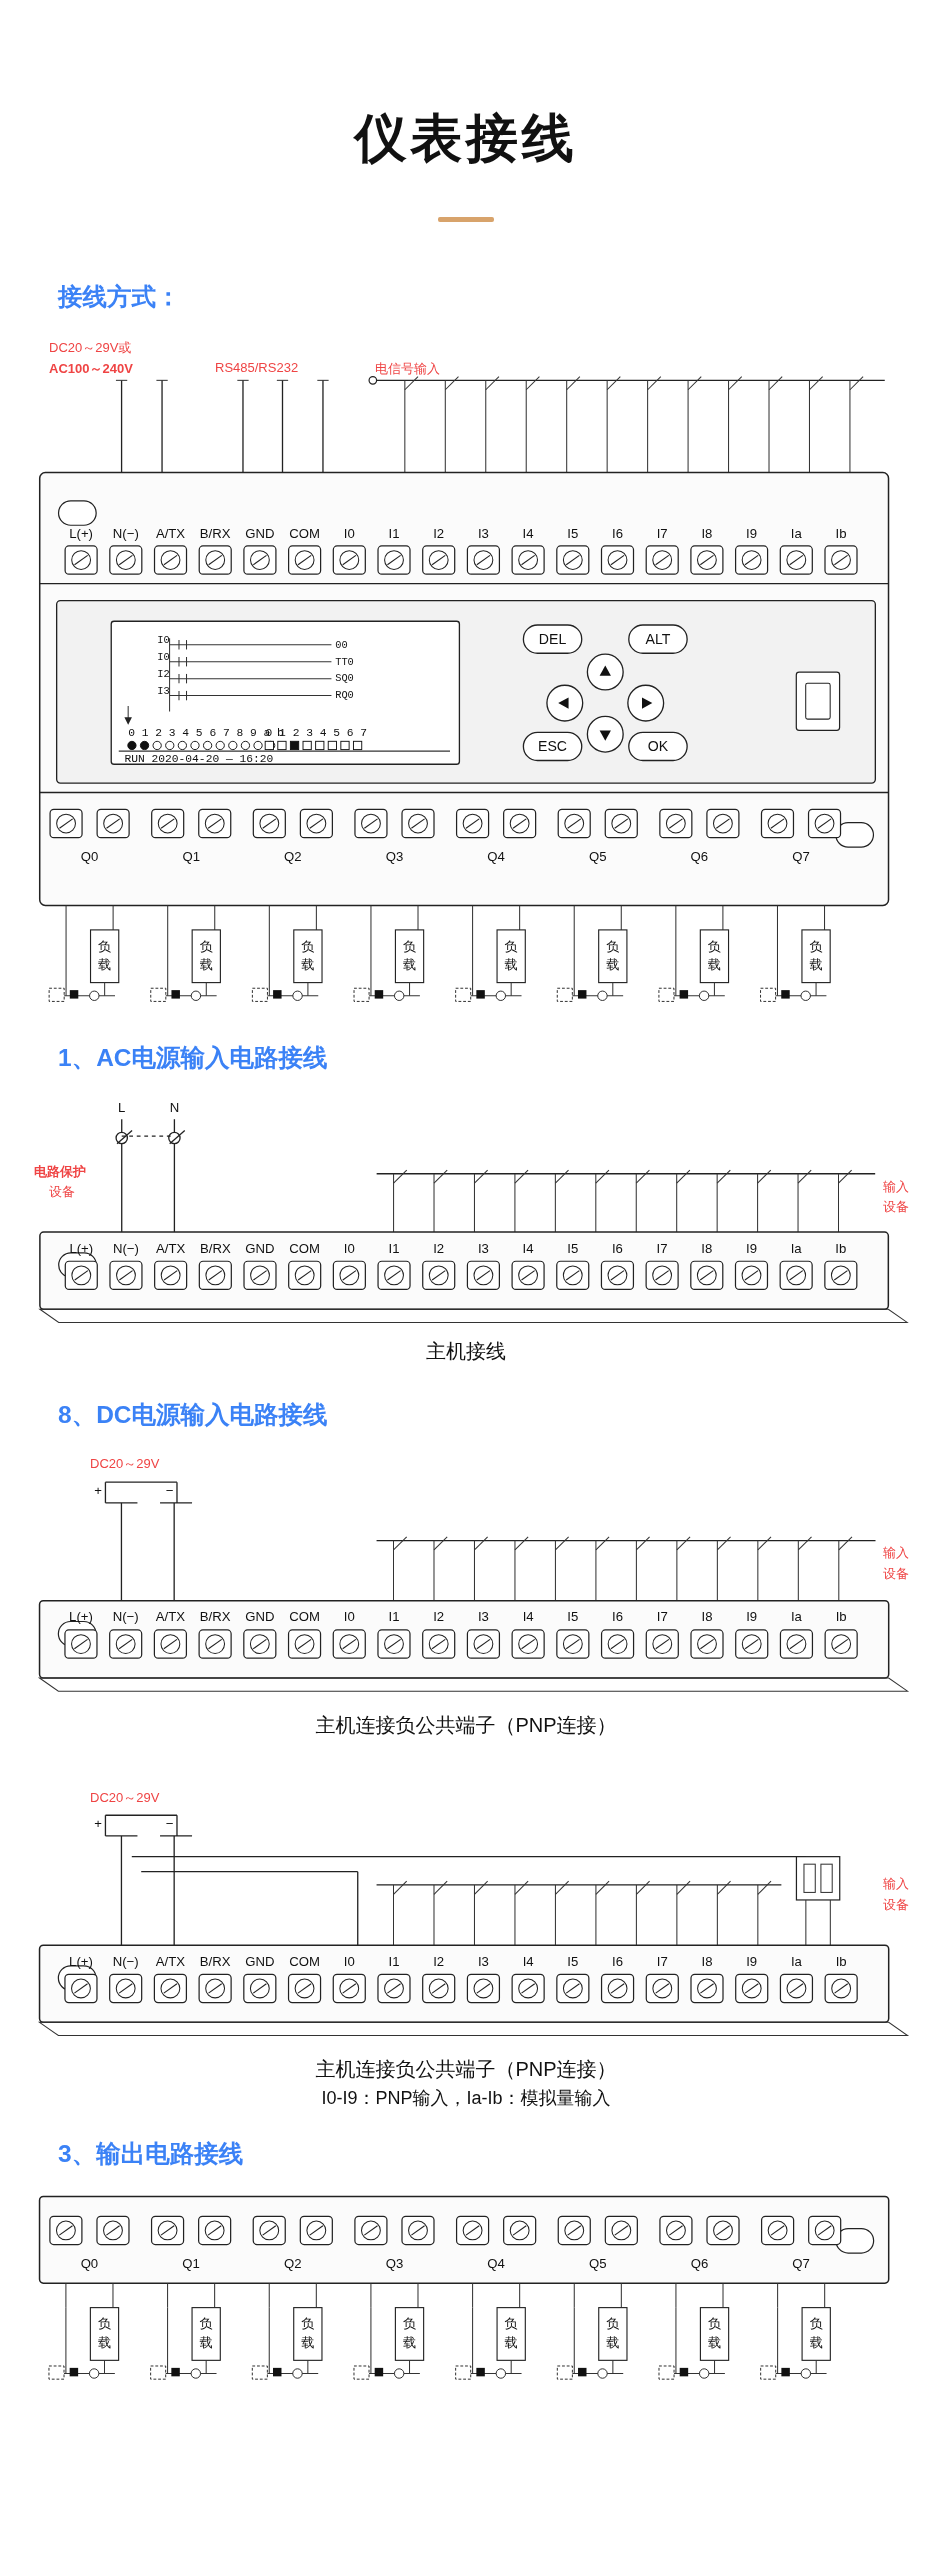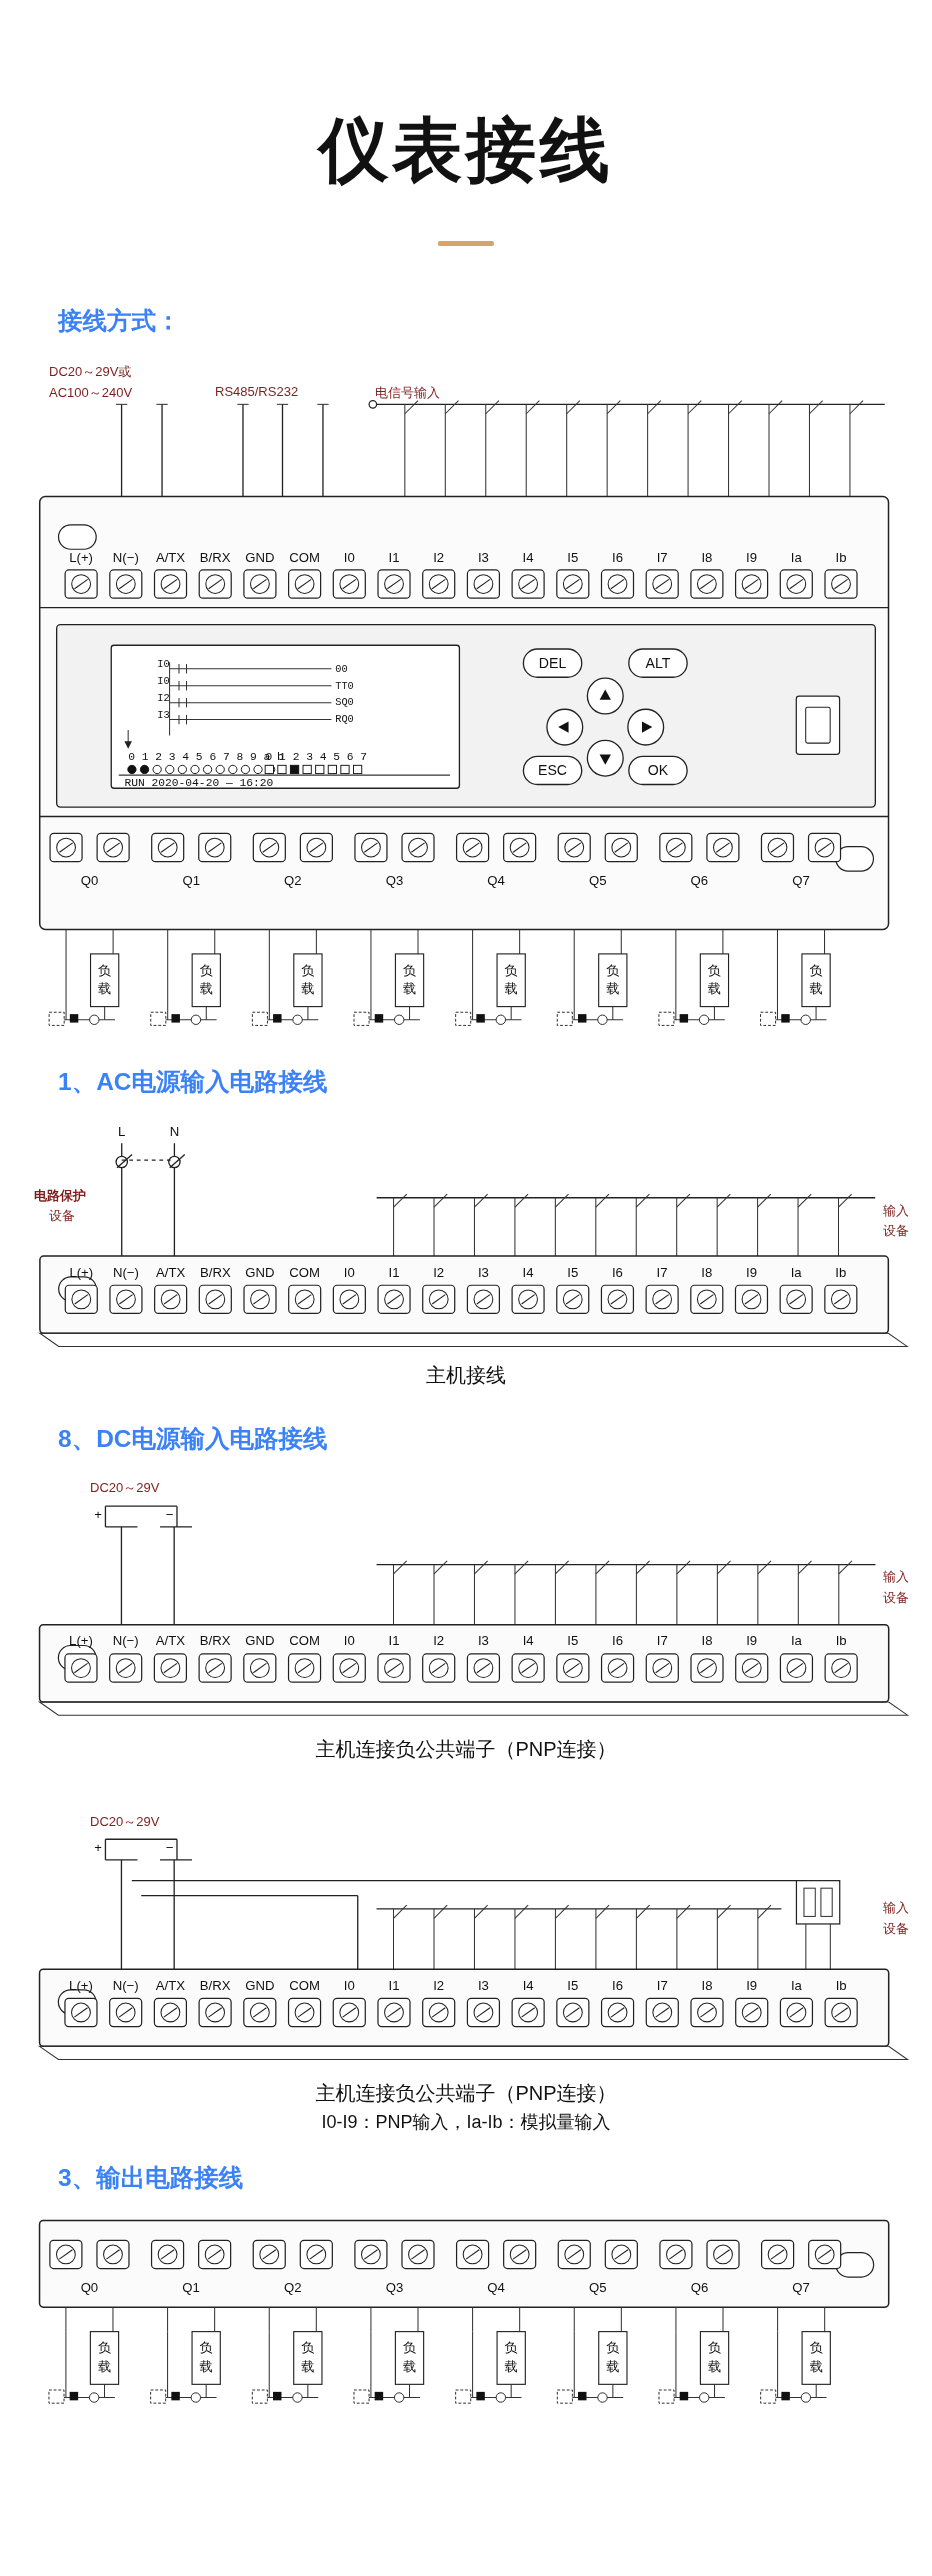--- a/index.html
+++ b/index.html
@@ -8,40 +8,40 @@
     background:#ffffff;
     font-family:"Liberation Sans", sans-serif;
     color:#1a1a1a;
     -webkit-font-smoothing:antialiased;
   }
   .page{position:relative;width:932px;min-height:2576px;overflow:hidden;}
 
   
   .title{
     text-align:center;
-    font-size:70px;
+    font-size:52px;
     font-weight:bold;
     letter-spacing:3.8px;
     padding-top:104px;
     color:#111;
   }
   .title-rule{
     width:56px;height:4.7px;background:#d8a36b;
     margin:43px auto 0 auto;border-radius:1.9px;
   }
 
   
   .section-h{
     font-size:24.5px;font-weight:bold;color:#3b82f6;
     margin-left:58px;
   }
 
   
   .draw{position:relative;}
-  .lbl{position:absolute;font-size:13px;color:#7f1d1d;white-space:nowrap;}
+  .lbl{position:absolute;font-size:13px;color:#ef4444;white-space:nowrap;}
   .cap{
     text-align:center;font-size:20px;color:#111;
   }
   .cap.small{font-size:18px;}
   svg{display:block;}
 
   
   .wire{stroke:#222;stroke-width:1.4;fill:none;}
   .wire-thin{stroke:#333;stroke-width:1.1;fill:none;}
   .body-fill{fill:#fbfbfb;stroke:#222;stroke-width:1.6;}
@@ -62,21 +62,21 @@
 <div class="page">
 
   <div class="title">仪表接线</div>
   <div class="title-rule"></div>
 
   <div class="section-h" style="margin-top:58px;">接线方式：</div>
 
   <div class="draw" style="margin-top:9.4px;height:734px;">
 
     <div class="lbl" style="left:49px;top:17px;">DC20～29V或</div>
-    <div class="lbl" style="left:49px;top:38px;">AC100～240V</div>
+    <div class="lbl" style="left:49px;top:38px;font-weight:bold;">AC100～240V</div>
     <div class="lbl" style="left:215px;top:38px;">RS485/RS232</div>
     <div class="lbl" style="left:375px;top:38px;">电信号输入</div>
 
     <svg width="932" height="734" viewBox="0 0 990 780">
 
       <g class="wire">
 
         <line x1="129" y1="62" x2="129" y2="160"></line>
         <line x1="172" y1="62" x2="172" y2="160"></line>
 

